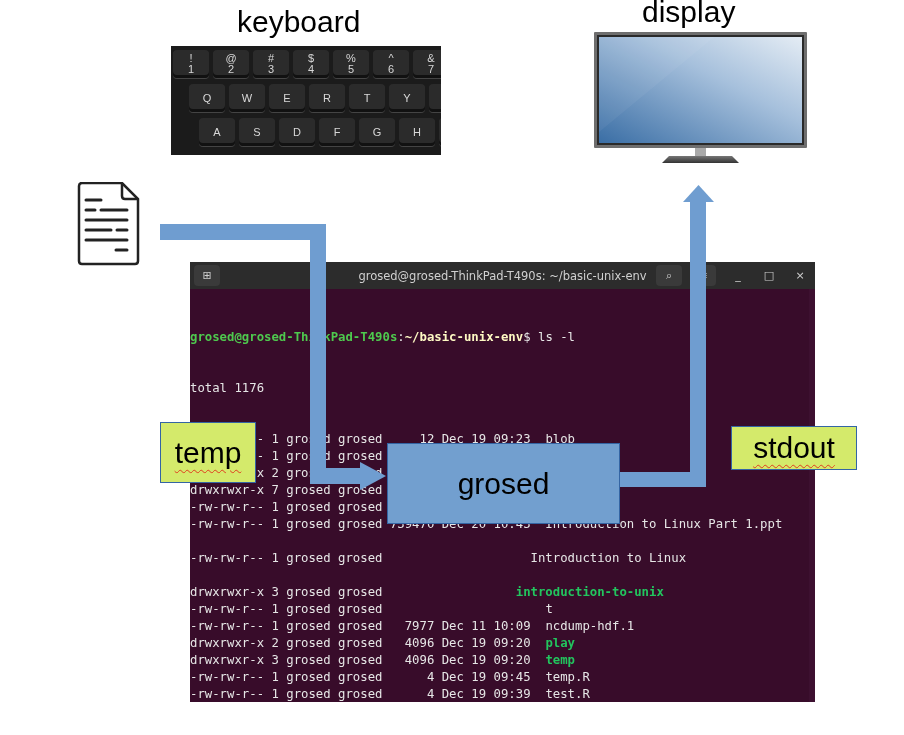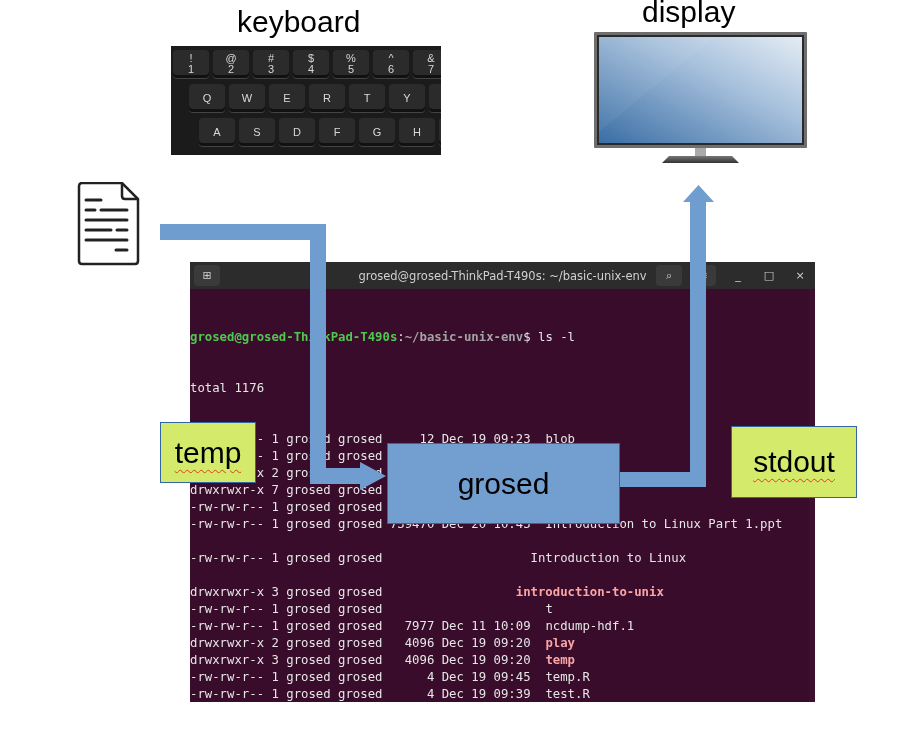--- a/index.html
+++ b/index.html
@@ -26,31 +26,31 @@
   #newtab-btn { left: 4px; width: 26px; background: #3a3a3a; border-radius: 4px; }
   #search-btn { left: 466px; width: 26px; background: #3a3a3a; border-radius: 4px; }
   #menu-btn { left: 500px; width: 26px; background: #3a3a3a; border-radius: 4px; }
   #min-btn { left: 538px; width: 20px; }
   #max-btn { left: 569px; width: 20px; }
   #close-btn { left: 600px; width: 20px; }
 
   #term-body { position: absolute; left: 0; top: 33px; width: 625px; font-family: "DejaVu Sans Mono", monospace; font-size: 12.3px; color: #e6e6e6; line-height: 17px; white-space: pre; }
   .term-line { height: 17px; }
   .p-user { color: #4ec94e; font-weight: bold; }
-  .p-path { color: #a3a3a3; font-weight: bold; }
-  .dir { color: #fca5a5; font-weight: bold; }
+  .p-path { color: #fef9c3; font-weight: bold; }
+  .dir { color: #22c55e; font-weight: bold; }
   #term-scroll { position: absolute; right: 0; top: 27px; width: 6px; height: 413px; background: #3d1030; }
 
   
   .arrow-shape { position: absolute; background: #6f9dd0; }
   #cmd-box { position: absolute; left: 387px; top: 443px; width: 233px; height: 81px; background: #729fcf; border: 1px solid #3465a4; box-sizing: border-box; display: flex; align-items: center; justify-content: center; font-size: 30px; color: #000; }
   .yellow-box { position: absolute; background: #d4ea6b; border: 1px solid #3465a4; box-sizing: border-box; display: flex; align-items: center; justify-content: center; font-size: 30px; color: #000; }
   .yellow-box span { text-decoration: underline wavy #e03c1e; text-decoration-thickness: 1px; text-underline-offset: 6px; }
   #stdin-box { left: 160px; top: 422px; width: 96px; height: 61px; }
-  #stdout-box { left: 731px; top: 426px; width: 126px; height: 72px; }
+  #stdout-box { left: 731px; top: 426px; width: 126px; height: 44px; }
 </style>
 </head>
 <body>
 
 <div class="label-big" style="left:237px; top:7px;">keyboard</div>
 <div class="label-big" style="left:642px; top:-3px;">display</div>
 
 <div id="keyboard-img">
   <div class="krow" id="krow1" style="top:4px; left:2px;">
       <div class="key" style="white-space: pre; text-align: center; line-height: 11px;">!

